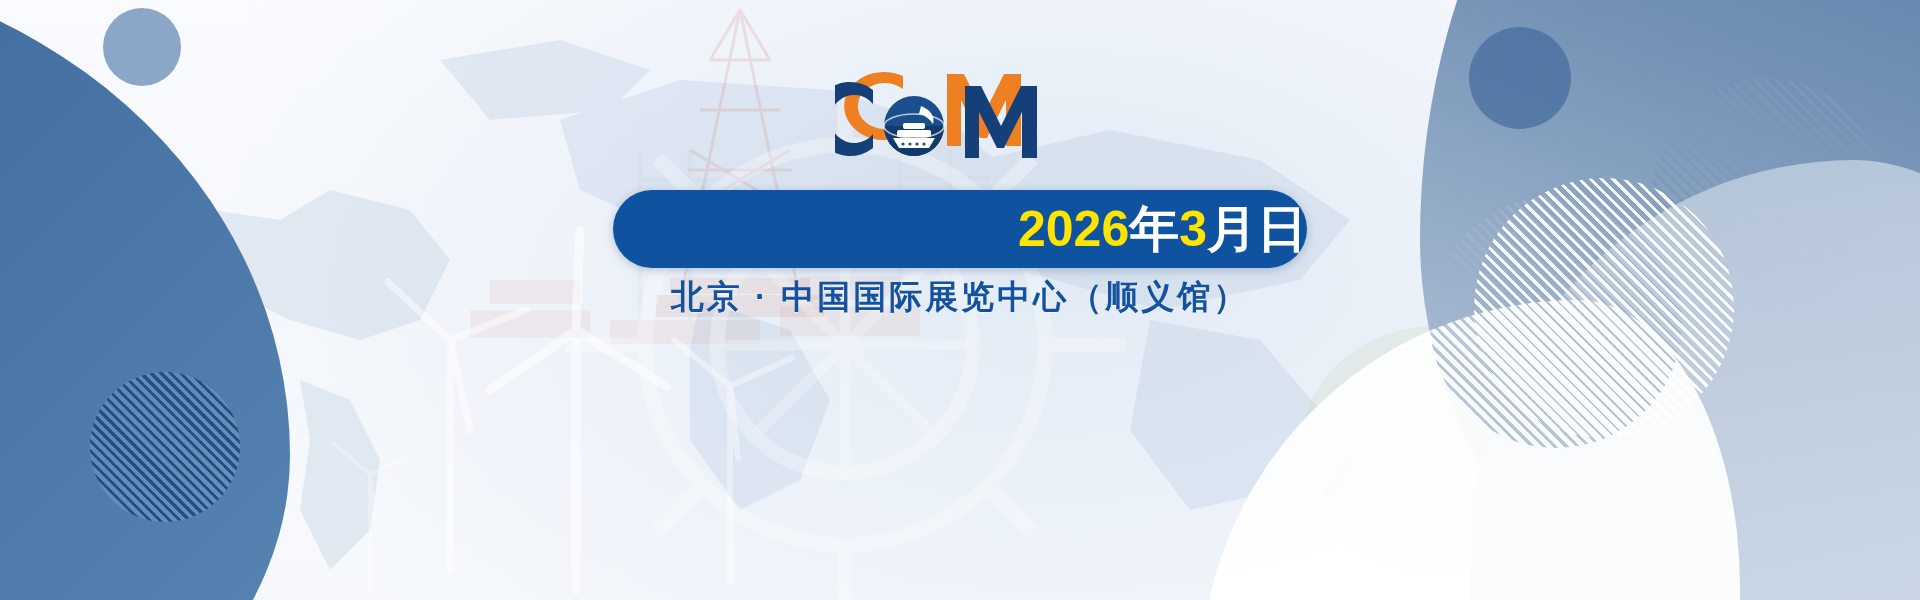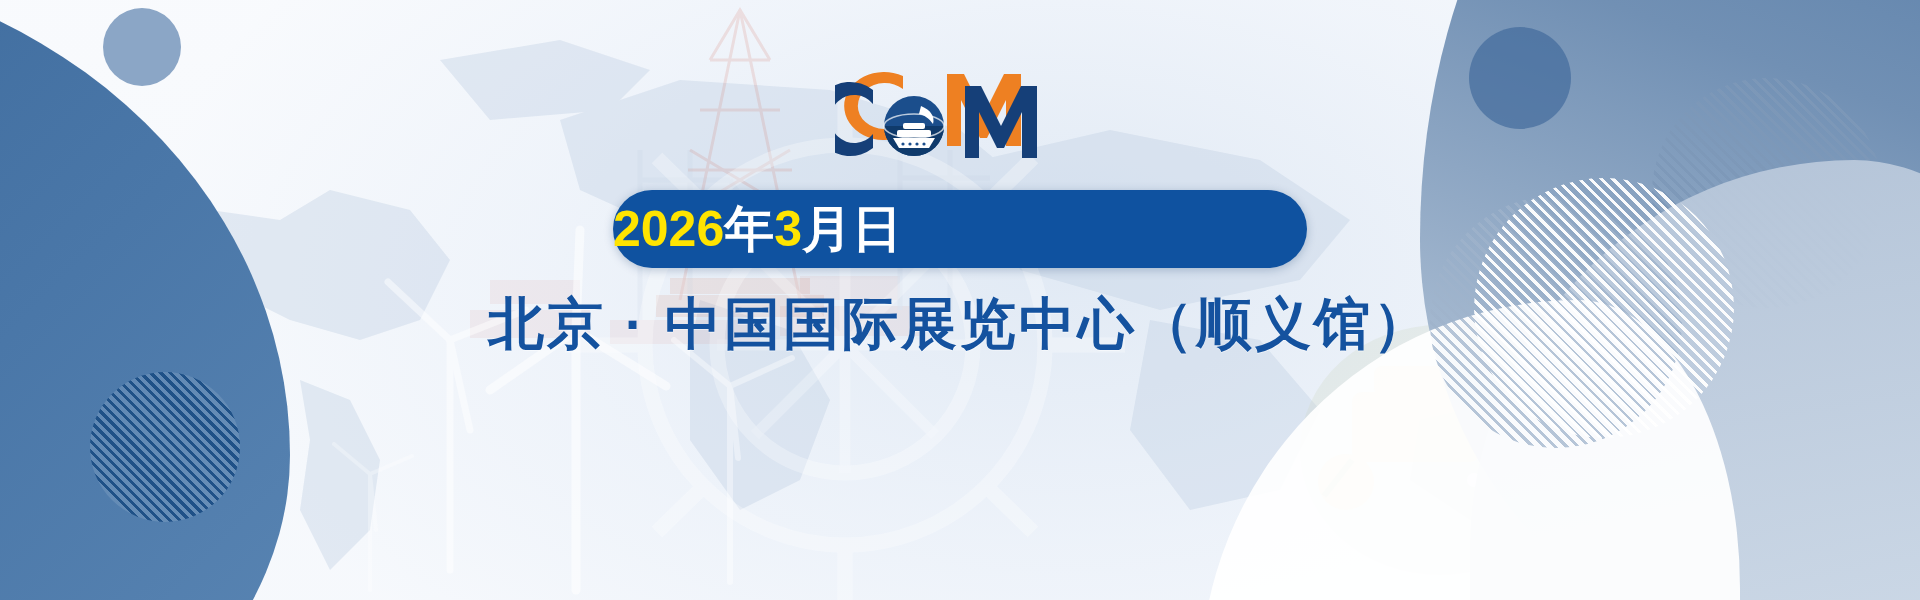--- a/index.html
+++ b/index.html
@@ -132,34 +132,34 @@
     color:#14529f;letter-spacing:2px;
     white-space:nowrap;
     text-shadow:0 1px 0 rgba(255,255,255,.55);
   }
 
   
   .date-badge{
     margin-top:24px;
     width:694px;height:78px;border-radius:39px;
     background:#0f52a0;
-    display:flex;align-items:center;justify-content:flex-start;
+    display:flex;align-items:center;justify-content:flex-end;
     box-shadow:0 2px 10px rgba(12,50,100,.25);
   }
   .date-text{
     font-size:50px;font-weight:bold;line-height:1;letter-spacing:0px;
     white-space:nowrap;display:flex;align-items:baseline;
   }
   .d-num{color:#ffe400;}
   .d-cn{color:#ffffff;}
 
   
   .venue{
-    margin-top:28px;
-    font-size:56px;font-weight:bold;line-height:1;
+    margin-top:12px;
+    font-size:33px;font-weight:bold;line-height:1;
     color:#14529f;letter-spacing:3px;white-space:nowrap;
     text-shadow:0 1px 0 rgba(255,255,255,.5);
   }
 </style>
 </head>
 <body>
 
 <div id="banner">
 
   <div class="bg-base"></div>

